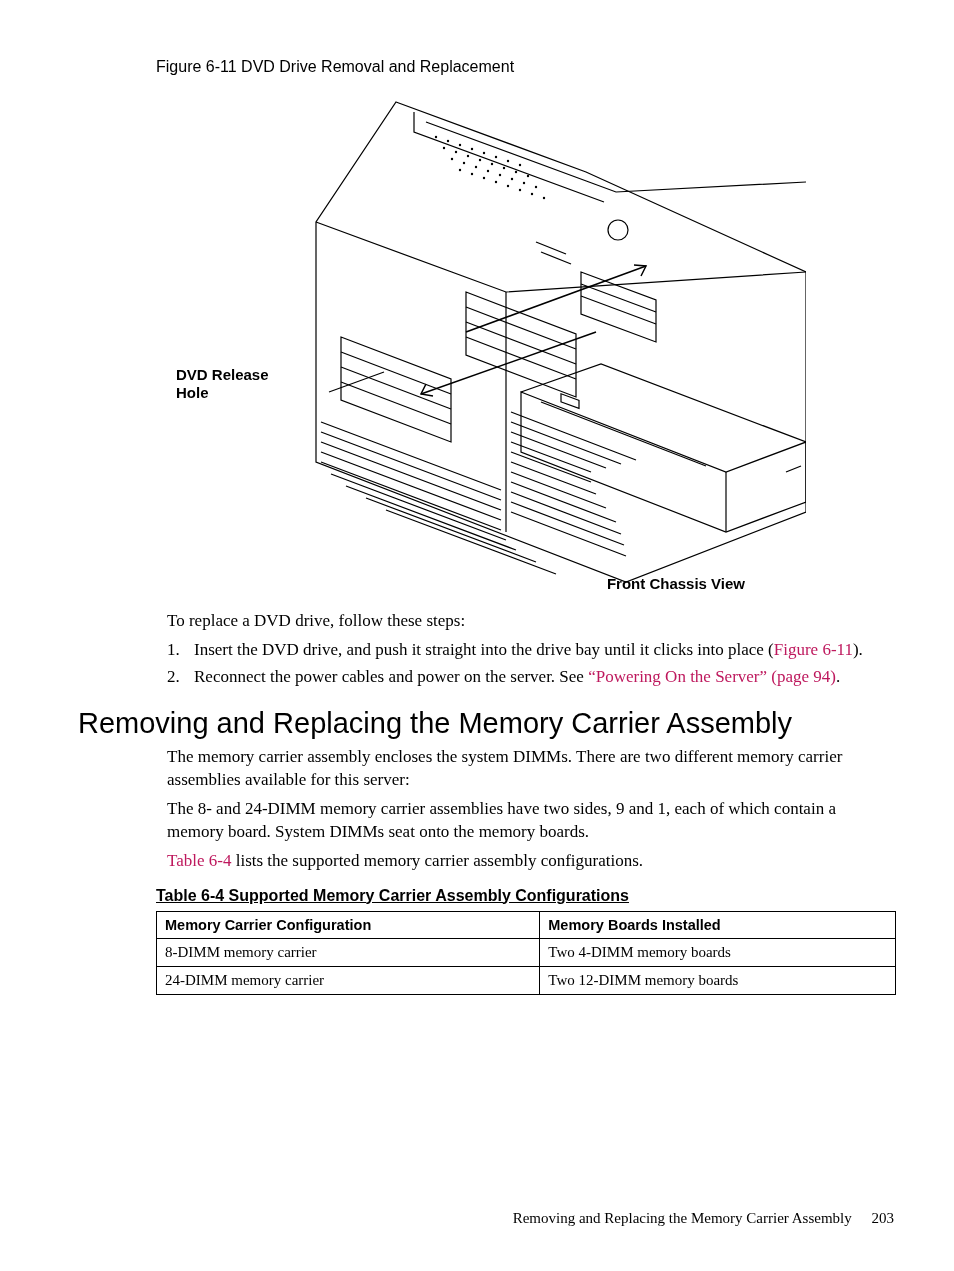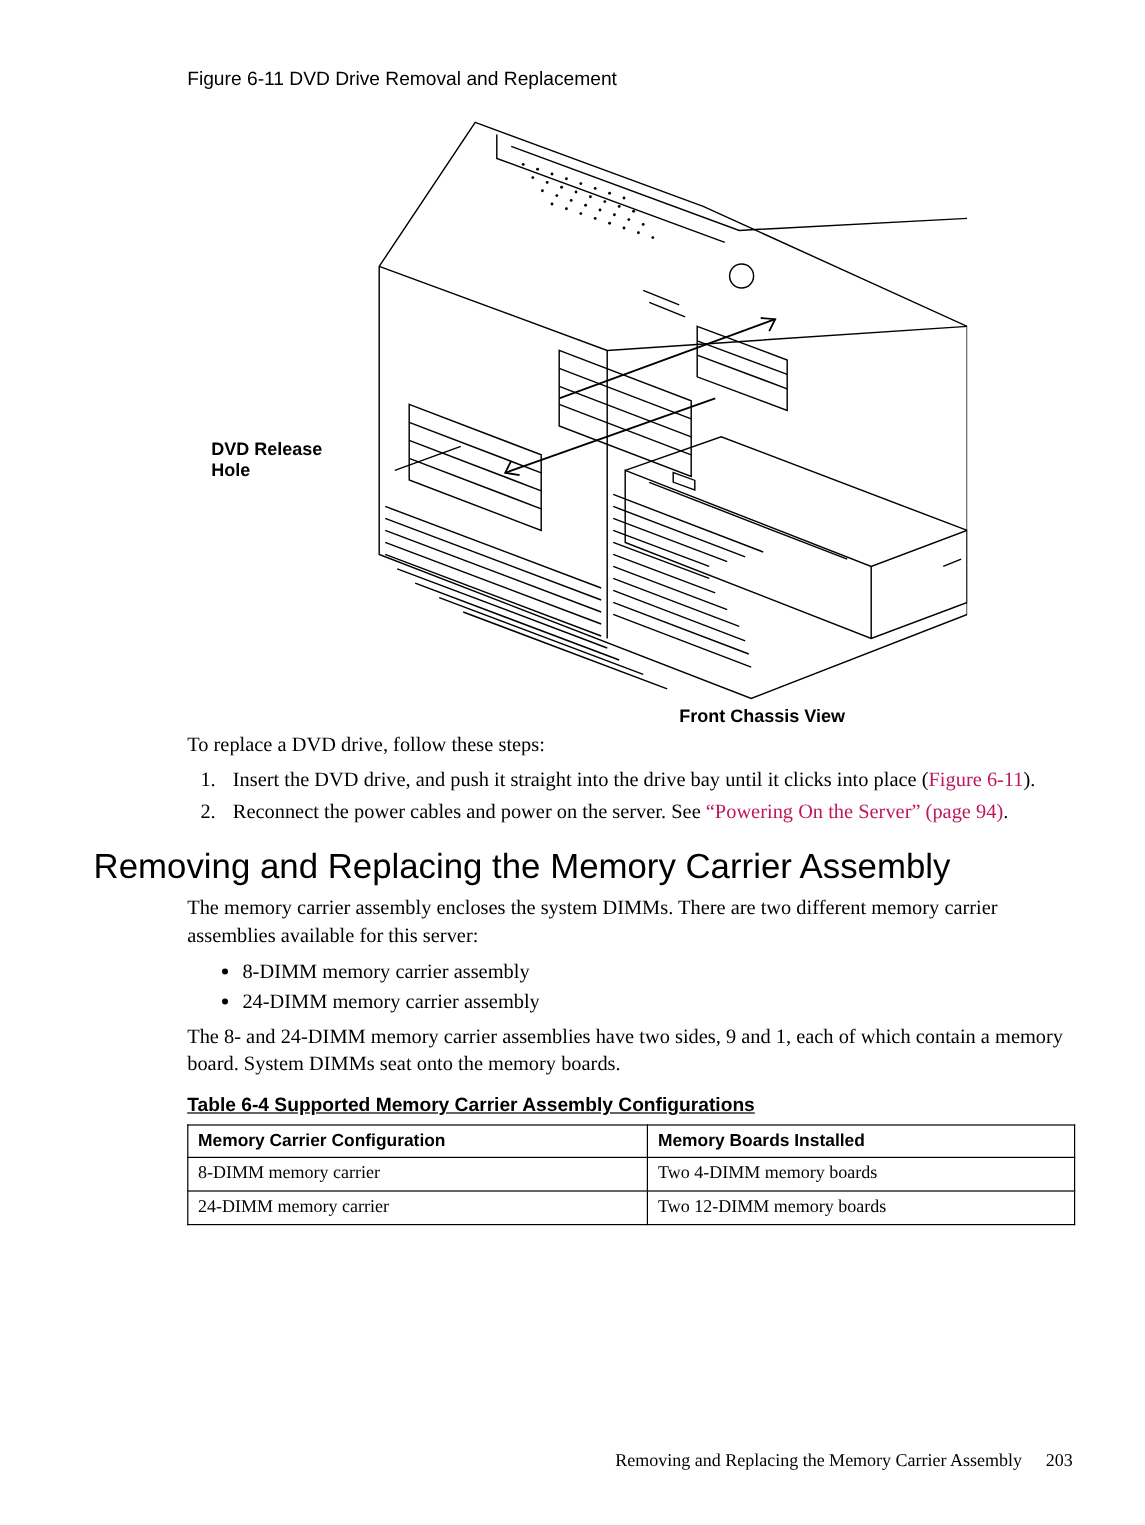--- a/index.html
+++ b/index.html
@@ -37,42 +37,42 @@
     position: absolute;
     font-family: Arial, Helvetica, sans-serif;
     font-weight: bold;
     font-size: 15px;
     line-height: 1.2;
     text-align: left;
   }
   .fig-label.left { left: 10px; top: 284px; width: 150px; }
   .fig-label.bottom {
     left: 400px;
-    top: 507px;
+    top: 493px;
     width: 220px;
-    text-align: left;
+    text-align: center;
   }
   h2.sub {
     font-family: "Trebuchet MS", "Lucida Sans", sans-serif;
     font-weight: normal;
     font-size: 25px;
     margin: 14px 0 6px 0;
   }
   h1.section {
     font-family: "Trebuchet MS", "Lucida Sans", sans-serif;
     font-weight: normal;
     font-size: 29px;
     margin: 18px 0 6px 0;
   }
   .body-indent {
     margin-left: 78px;
   }
   p.body {
     font-size: 17px;
-    margin: 6px 0;
+    margin: 6px 11px;
     line-height: 1.35;
   }
   ol.steps {
     font-size: 17px;
     margin: 6px 0 6px 0;
     padding-left: 28px;
     line-height: 1.35;
   }
   ol.steps li {
     padding-left: 10px;
@@ -236,25 +236,24 @@
       </li>
       <li>
         <span>Reconnect the power cables and power on the server. See </span><a class="link" href="#">“Powering On the Server” (page 94)</a><span>.</span>
       </li>
     </ol>
   </div>
 
   <h1 class="section">Removing and Replacing the Memory Carrier Assembly</h1>
   <div class="body-indent">
     <p class="body">The memory carrier assembly encloses the system DIMMs. There are two different memory carrier assemblies available for this server:</p>
-    <ul class="bullets">
-      <li>8-DIMM memory carrier assembly</li>
-      <li>24-DIMM memory carrier assembly</li>
-    </ul>
     <p class="body">The 8- and 24-DIMM memory carrier assemblies have two sides, 9 and 1, each of which contain a memory board. System DIMMs seat onto the memory boards.</p>
+    <p class="body">
+      <a class="link" href="#">Table 6-4</a><span> lists the supported memory carrier assembly configurations.</span>
+    </p>
   </div>
 
   <div class="table-caption">Table  6-4  Supported Memory Carrier Assembly Configurations</div>
   <table class="doc">
     <thead>
       <tr>
         <th>Memory Carrier Configuration</th>
         <th>Memory Boards Installed</th>
       </tr>
     </thead>

